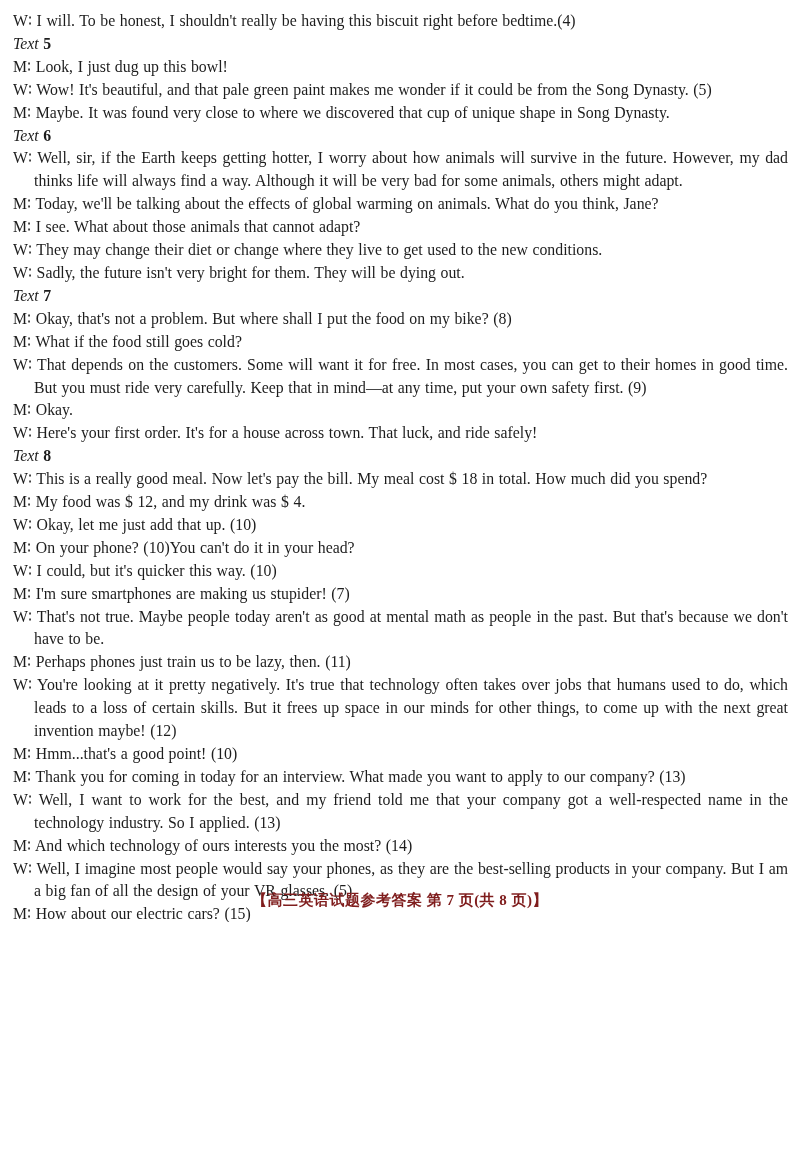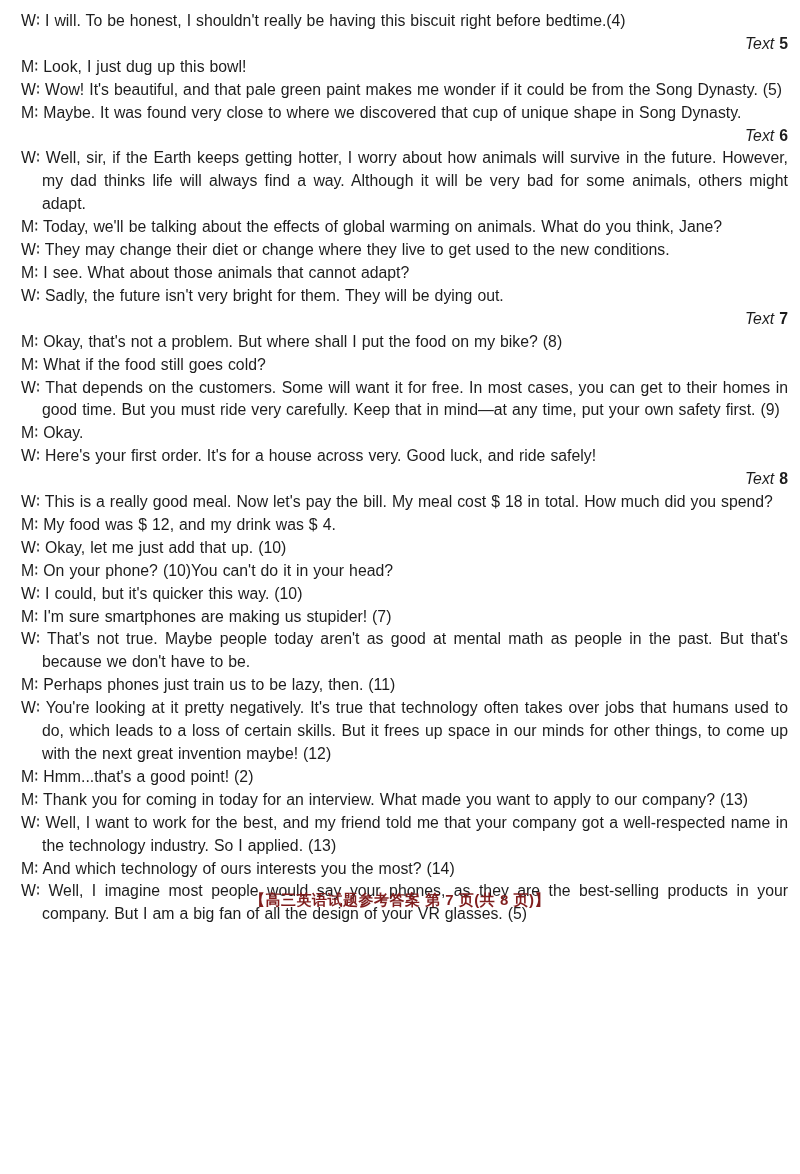--- a/index.html
+++ b/index.html
@@ -7,39 +7,39 @@
     padding: 0;
     background: #ffffff;
   }
   .page {
     position: relative;
     width: 800px;
     height: 922px;
     background: #ffffff;
     overflow: hidden;
     box-sizing: border-box;
-    padding: 10px 12px 0 21px;
-    font-family: Liberation Sans, sans-serif;
+    padding: 10px 12px 0 13px;
+    font-family: Liberation Serif, serif;
     font-size: 15.8px;
     line-height: 22.9px;
     color: #1d1d1d;
   }
   .transcript p {
     margin: 0;
     text-align: justify;
     word-spacing: 0.04em;
   }
   p.dialogue {
     padding-left: 21px;
     text-indent: -21px;
   }
   p.heading {
     padding-left: 0;
     text-indent: 0;
-    text-align: right;
+    text-align: left;
   }
   p.heading .heading-label {
     font-style: italic;
   }
   p.heading .heading-number {
     font-weight: bold;
     font-style: normal;
   }
   .speaker-prefix {
     white-space: pre;
@@ -62,40 +62,40 @@
 <div class="page">
   <div class="transcript">
       <p class="dialogue"><span class="speaker-prefix">W∶ </span><span>I will. To be honest, I shouldn't really be having this biscuit right before bedtime.(4)</span></p>
       <p class="heading"><span class="heading-label">Text</span> <span class="heading-number">5</span></p>
       <p class="dialogue"><span class="speaker-prefix">M∶ </span><span>Look, I just dug up this bowl!</span></p>
       <p class="dialogue"><span class="speaker-prefix">W∶ </span><span>Wow! It's beautiful, and that pale green paint makes me wonder if it could be from the Song Dynasty. (5)</span></p>
       <p class="dialogue"><span class="speaker-prefix">M∶ </span><span>Maybe. It was found very close to where we discovered that cup of unique shape in Song Dynasty.</span></p>
       <p class="heading"><span class="heading-label">Text</span> <span class="heading-number">6</span></p>
       <p class="dialogue"><span class="speaker-prefix">W∶ </span><span>Well, sir, if the Earth keeps getting hotter, I worry about how animals will survive in the future. However, my dad thinks life will always find a way. Although it will be very bad for some animals, others might adapt.</span></p>
       <p class="dialogue"><span class="speaker-prefix">M∶ </span><span>Today, we'll be talking about the effects of global warming on animals. What do you think, Jane?</span></p>
+      <p class="dialogue"><span class="speaker-prefix">M∶ </span><span>I see. What about those animals that cannot adapt?</span></p>
       <p class="dialogue"><span class="speaker-prefix">W∶ </span><span>They may change their diet or change where they live to get used to the new conditions.</span></p>
-      <p class="dialogue"><span class="speaker-prefix">M∶ </span><span>I see. What about those animals that cannot adapt?</span></p>
       <p class="dialogue"><span class="speaker-prefix">W∶ </span><span>Sadly, the future isn't very bright for them. They will be dying out.</span></p>
       <p class="heading"><span class="heading-label">Text</span> <span class="heading-number">7</span></p>
       <p class="dialogue"><span class="speaker-prefix">M∶ </span><span>Okay, that's not a problem. But where shall I put the food on my bike? (8)</span></p>
       <p class="dialogue"><span class="speaker-prefix">M∶ </span><span>What if the food still goes cold?</span></p>
       <p class="dialogue"><span class="speaker-prefix">W∶ </span><span>That depends on the customers. Some will want it for free. In most cases, you can get to their homes in good time. But you must ride very carefully. Keep that in mind—at any time, put your own safety first. (9)</span></p>
       <p class="dialogue"><span class="speaker-prefix">M∶ </span><span>Okay.</span></p>
-      <p class="dialogue"><span class="speaker-prefix">W∶ </span><span>Here's your first order. It's for a house across very. Good luck, and ride safely!</span></p>
+      <p class="dialogue"><span class="speaker-prefix">W∶ </span><span>Here's your first order. It's for a house across town. That luck, and ride safely!</span></p>
       <p class="heading"><span class="heading-label">Text</span> <span class="heading-number">8</span></p>
       <p class="dialogue"><span class="speaker-prefix">W∶ </span><span>This is a really good meal. Now let's pay the bill. My meal cost $ 18 in total. How much did you spend?</span></p>
       <p class="dialogue"><span class="speaker-prefix">M∶ </span><span>My food was $ 12, and my drink was $ 4.</span></p>
       <p class="dialogue"><span class="speaker-prefix">W∶ </span><span>Okay, let me just add that up. (10)</span></p>
       <p class="dialogue"><span class="speaker-prefix">M∶ </span><span>On your phone? (10)You can't do it in your head?</span></p>
       <p class="dialogue"><span class="speaker-prefix">W∶ </span><span>I could, but it's quicker this way. (10)</span></p>
       <p class="dialogue"><span class="speaker-prefix">M∶ </span><span>I'm sure smartphones are making us stupider! (7)</span></p>
       <p class="dialogue"><span class="speaker-prefix">W∶ </span><span>That's not true. Maybe people today aren't as good at mental math as people in the past. But that's because we don't have to be.</span></p>
       <p class="dialogue"><span class="speaker-prefix">M∶ </span><span>Perhaps phones just train us to be lazy, then. (11)</span></p>
       <p class="dialogue"><span class="speaker-prefix">W∶ </span><span>You're looking at it pretty negatively. It's true that technology often takes over jobs that humans used to do, which leads to a loss of certain skills. But it frees up space in our minds for other things, to come up with the next great invention maybe! (12)</span></p>
-      <p class="dialogue"><span class="speaker-prefix">M∶ </span><span>Hmm...that's a good point! (2)</span></p>
+      <p class="dialogue"><span class="speaker-prefix">M∶ </span><span>Hmm...that's a good point! (10)</span></p>
       <p class="dialogue"><span class="speaker-prefix">M∶ </span><span>Thank you for coming in today for an interview. What made you want to apply to our company? (13)</span></p>
       <p class="dialogue"><span class="speaker-prefix">W∶ </span><span>Well, I want to work for the best, and my friend told me that your company got a well-respected name in the technology industry. So I applied. (13)</span></p>
       <p class="dialogue"><span class="speaker-prefix">M∶ </span><span>And which technology of ours interests you the most? (14)</span></p>
       <p class="dialogue"><span class="speaker-prefix">W∶ </span><span>Well, I imagine most people would say your phones, as they are the best-selling products in your company. But I am a big fan of all the design of your VR glasses. (5)</span></p>
       <p class="dialogue"><span class="speaker-prefix">M∶ </span><span>How about our electric cars? (15)</span></p>
     </div>
   <div class="page-footer">【高三英语试题参考答案  第 7 页(共 8 页)】</div>
 </div>
 
 </body></html>

